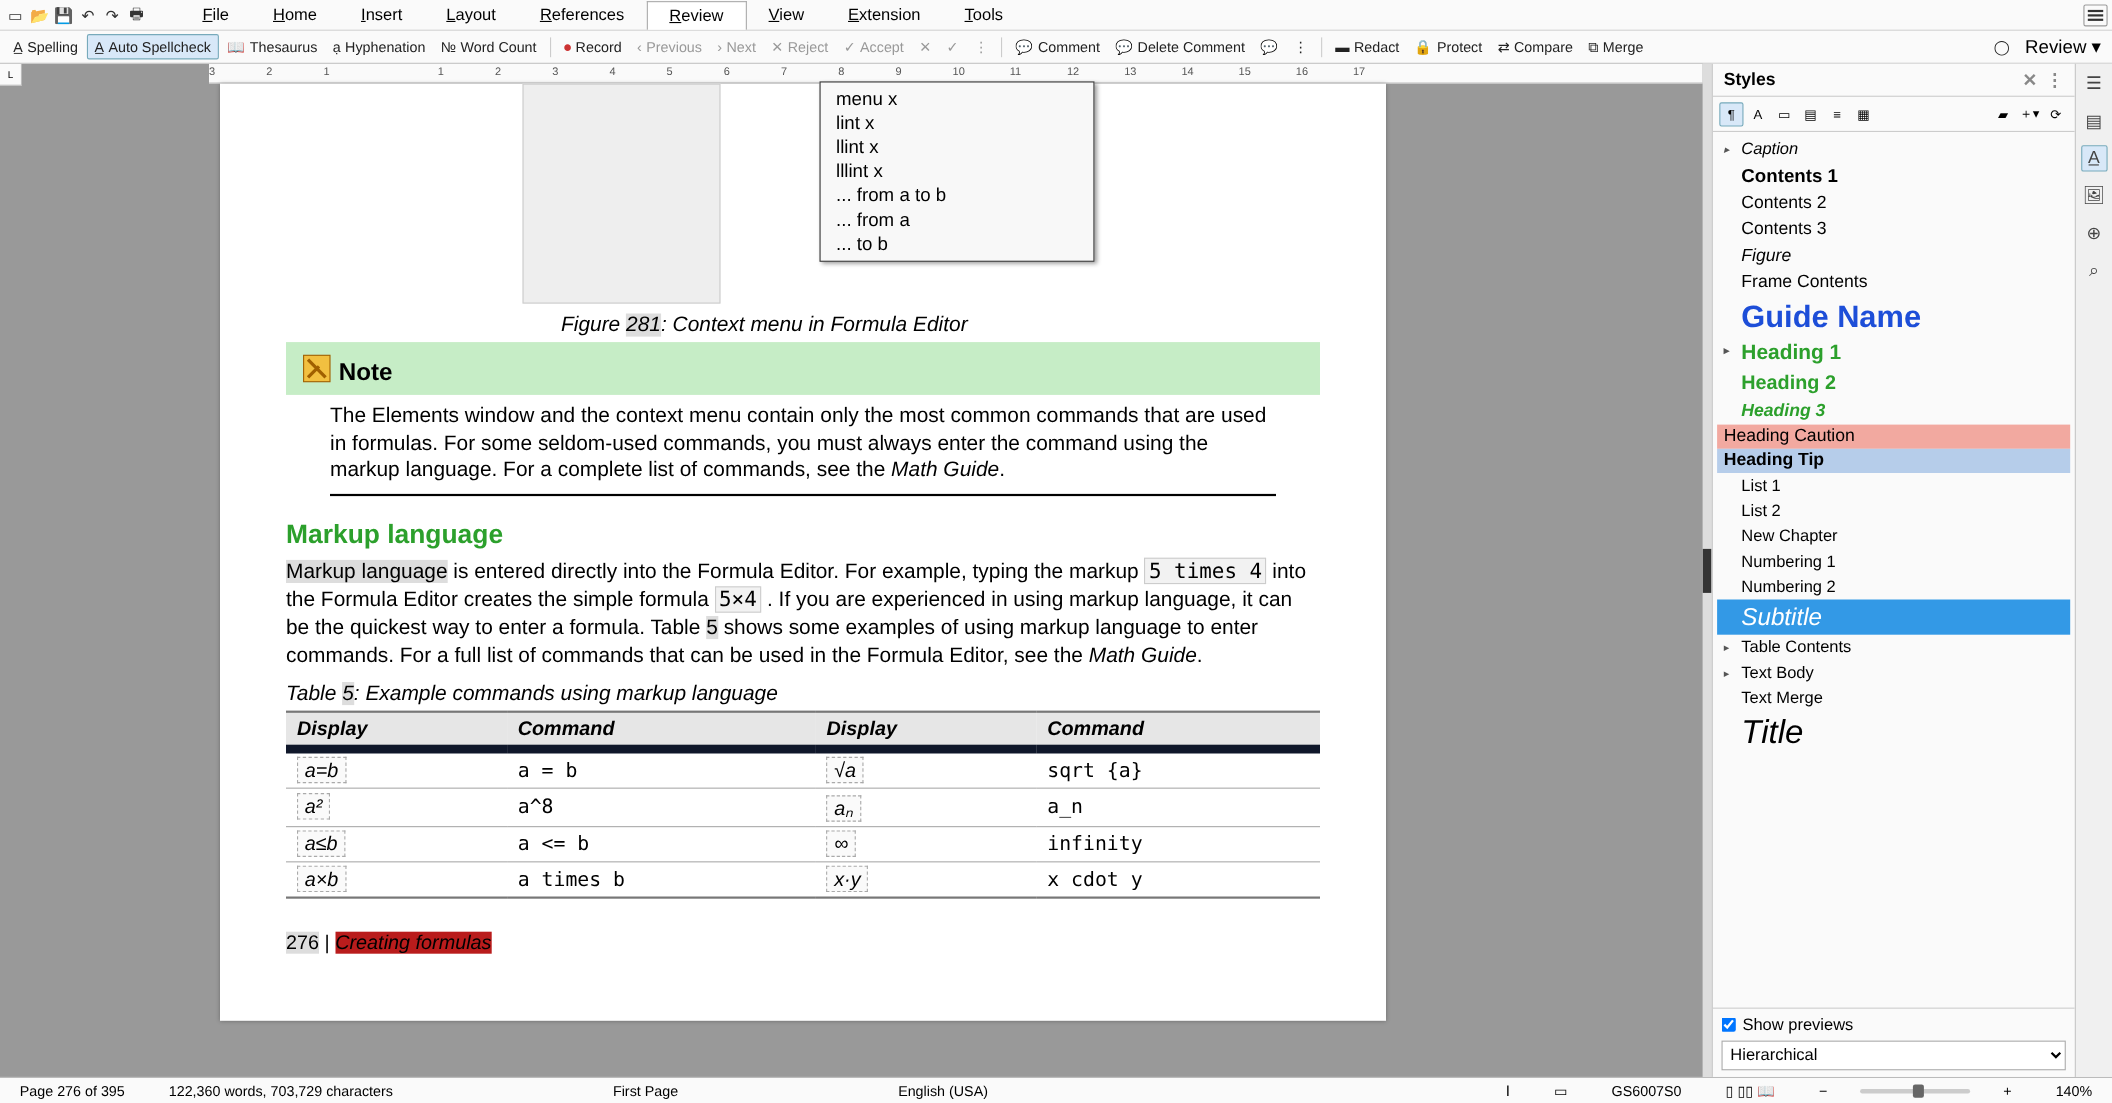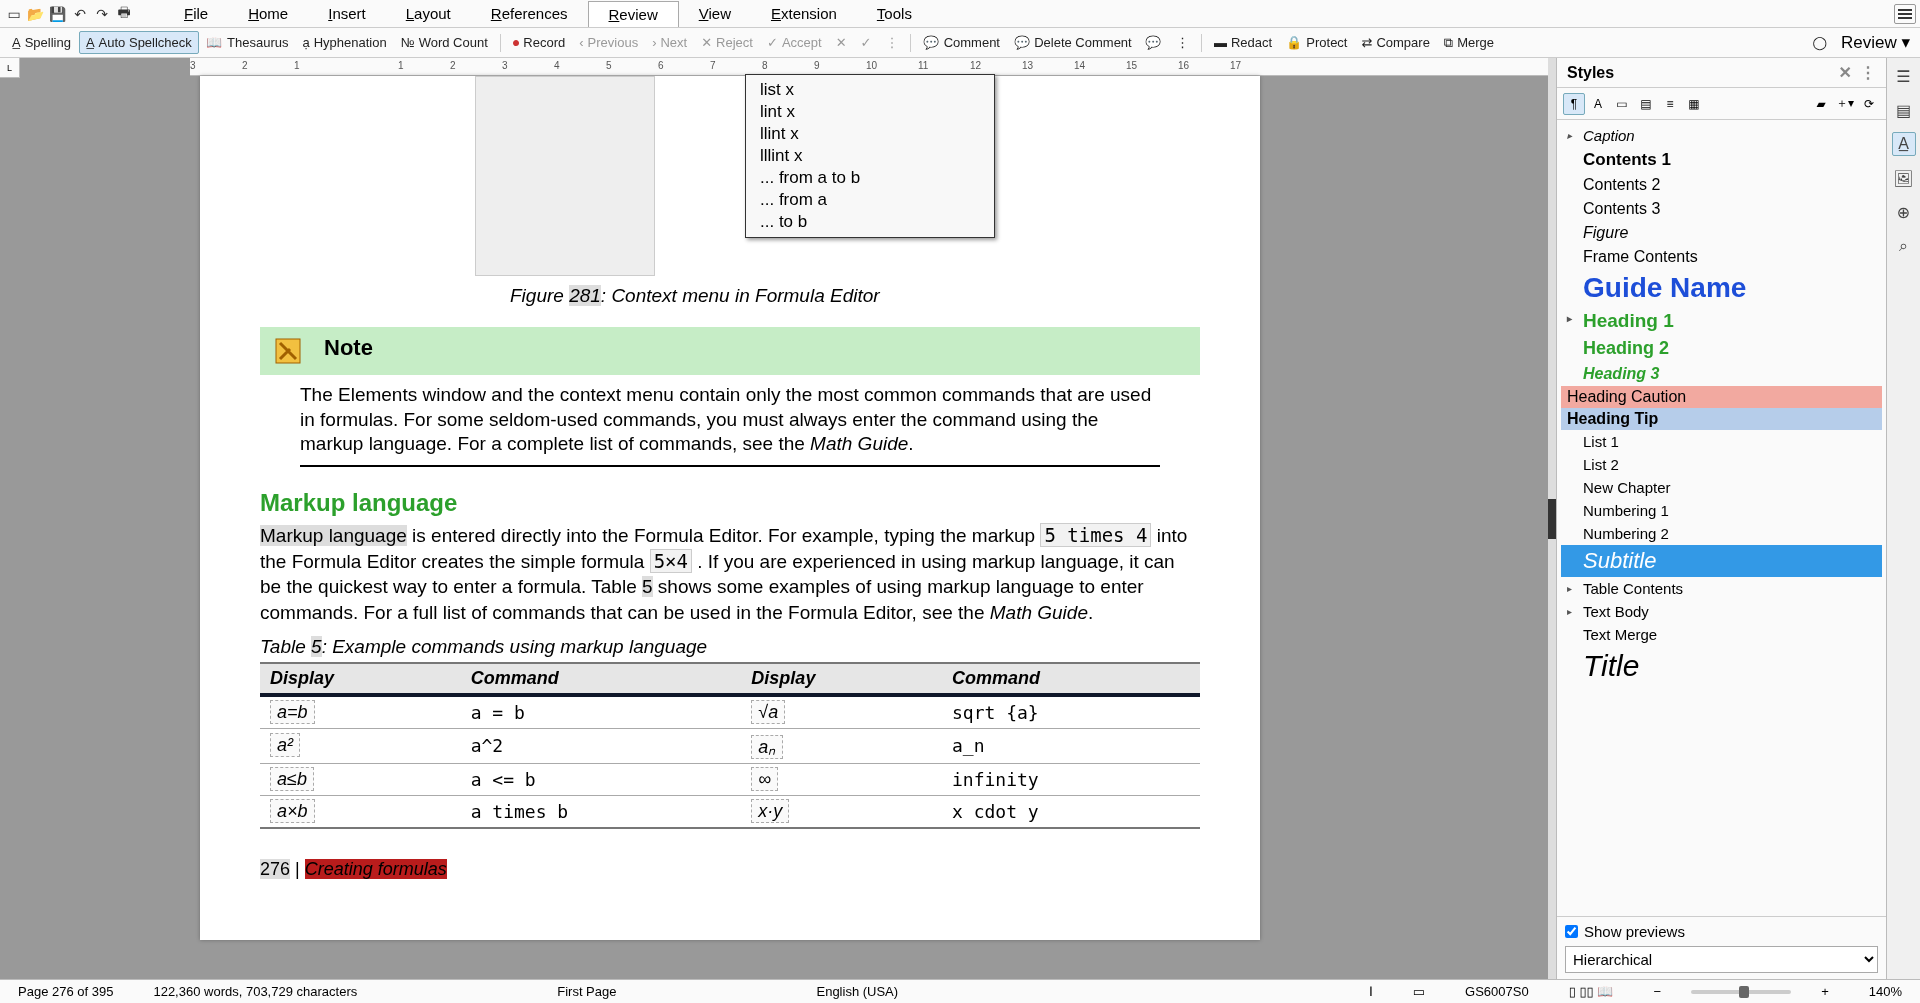--- a/index.html
+++ b/index.html
@@ -39,37 +39,37 @@
 
 .page { position: absolute; left: 200px; top: 18px; width: 1060px; background: #fff; box-shadow: 0 0 4px rgba(0,0,0,0.3); padding-bottom: 40px; }
 .page-content { padding: 0 60px 20px 60px; }
 
 
 .ctx-box { position: absolute; left: 545px; top: -2px; width: 250px; background: #f8f8f8; border: 1px solid #333; box-shadow: 2px 2px 4px rgba(0,0,0,0.4); padding: 4px 0; font-size: 17px; }
 .ctx-item { padding: 1px 14px; }
 .caption { font-style: italic; font-size: 19px; margin-top: 4px; margin-left: 250px; }
 .caption .hl { background: #ddd; }
 
-.note-box { background: #c6edc6; padding: 8px 12px; margin-top: 20px; display: flex; align-items: flex-start; gap: 20px; }
+.note-box { background: #c6edc6; padding: 8px 12px; margin-top: 4px; display: flex; align-items: flex-end; gap: 4px; }
 .note-icon { width: 32px; height: 32px; }
 .note-title { font-weight: bold; font-size: 22px; }
 .note-text { font-size: 19px; margin: 8px 40px 8px 40px; line-height: 1.3; }
 .note-text .it { font-style: italic; }
 .note-hr { border-top: 2px solid #000; margin: 6px 40px 20px 40px; }
 
 .h2 { color: #2ca02c; font-size: 24px; font-weight: bold; margin-top: 22px; }
 .body-text { font-size: 19px; line-height: 1.35; margin-top: 6px; }
 .body-text .hl { background: #ddd; }
 .body-text .mono { font-family: monospace; background: #f2f2f2; padding: 0 3px; border: 1px solid #ccc; }
 .body-text .it { font-style: italic; }
 .table-caption { font-style: italic; font-size: 19px; margin-top: 10px; }
 .table-caption .hl { background: #ddd; }
 
 table.cmd { width: 100%; border-collapse: collapse; margin-top: 4px; font-size: 18px; border-top: 2px solid #777; border-bottom: 2px solid #777;}
-table.cmd th { background: #e6e6e6; font-style: italic; text-align: left; padding: 4px 10px; border-bottom: 4px solid #0f172a; font-weight: bold;}
+table.cmd th { background: #e6e6e6; font-style: italic; text-align: left; padding: 4px 10px; border-bottom: 8px solid #0f172a; font-weight: bold;}
 table.cmd td { padding: 5px 10px; border-bottom: 1px solid #aaa; }
 table.cmd td.disp { font-style: italic; }
 table.cmd td.disp .box { border: 1px dashed #aaa; padding: 1px 6px; background: #fafafa; }
 table.cmd td.cmdc { font-family: monospace; }
 
 .page-footer { margin-top: 30px; font-size: 18px; }
 .page-footer .hl { background: #b91c1c; font-style: italic; }
 .page-footer .pnum { background: #ddd; }
 
 
@@ -246,21 +246,21 @@
           <span class="ruler-tick" style="left: 988px;">16</span>
           <span class="ruler-tick" style="left: 1040px;">17</span>
         </div>
     </div>
     <div class="doc-scroll">
       <div class="page">
 
         <div style="position:relative; height:205px;">
           <div style="position:absolute; left:275px; top:0; width:180px; height:200px; background:#eee; border:1px solid #ccc;"></div>
           <div class="ctx-box" id="ctx-box">
-              <div class="ctx-item">list x</div>
+              <div class="ctx-item">menu x</div>
               <div class="ctx-item">lint x</div>
               <div class="ctx-item">llint x</div>
               <div class="ctx-item">lllint x</div>
               <div class="ctx-item">... from a to b</div>
               <div class="ctx-item">... from a</div>
               <div class="ctx-item">... to b</div>
             </div>
         </div>
         <div class="page-content">
           <div class="caption">
@@ -296,21 +296,21 @@
               </thead>
             <tbody id="tbl-body">
                 <tr>
                   <td class="disp"><span class="box">a=b</span></td>
                   <td class="cmdc">a = b</td>
                   <td class="disp"><span class="box">√a</span></td>
                   <td class="cmdc">sqrt {a}</td>
                 </tr>
                 <tr>
                   <td class="disp"><span class="box">a²</span></td>
-                  <td class="cmdc">a^2</td>
+                  <td class="cmdc">a^8</td>
                   <td class="disp"><span class="box">aₙ</span></td>
                   <td class="cmdc">a_n</td>
                 </tr>
                 <tr>
                   <td class="disp"><span class="box">a≤b</span></td>
                   <td class="cmdc">a &lt;= b</td>
                   <td class="disp"><span class="box">∞</span></td>
                   <td class="cmdc">infinity</td>
                 </tr>
                 <tr>

